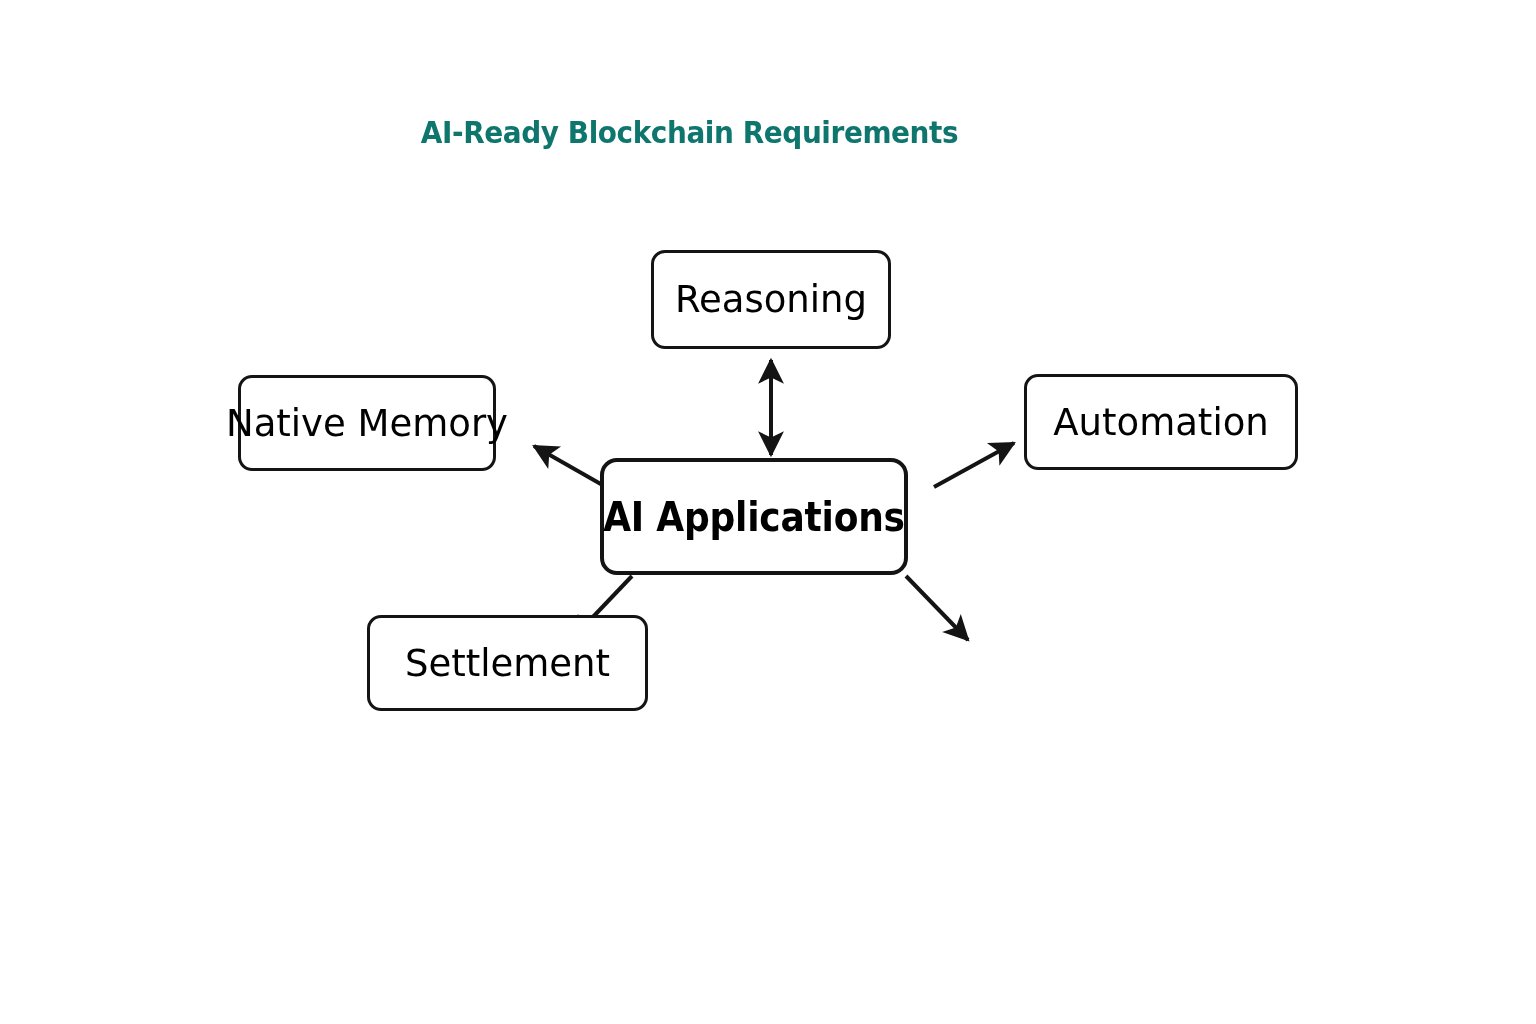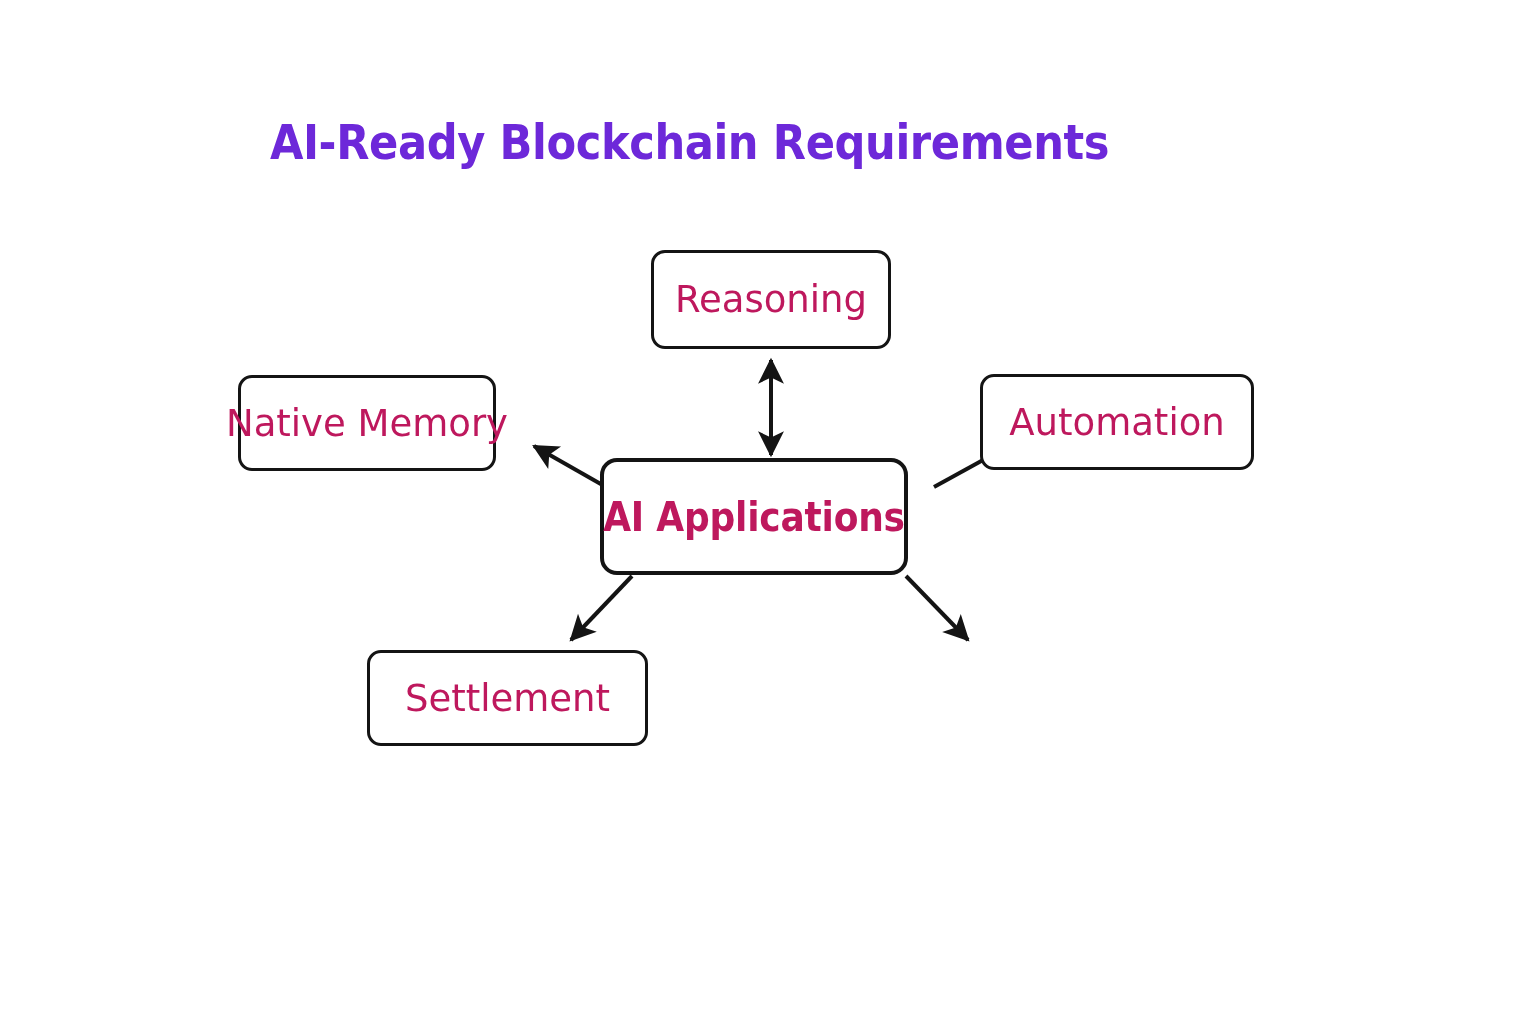--- a/index.html
+++ b/index.html
@@ -20,24 +20,24 @@
     height: 1024px;
     background: #ffffff;
   }
   #diagram-title {
     position: absolute;
     left: 0;
     top: 114px;
     width: 1379px;
     text-align: center;
     font-family: "DejaVu Sans Condensed", "DejaVu Sans", "Liberation Sans", sans-serif;
-    font-size: 48px;
+    font-size: 31px;
     font-weight: bold;
     letter-spacing: -0.4px;
-    color: #6d28d9;
+    color: #0f766e;
     white-space: nowrap;
   }
   #edge-layer {
     position: absolute;
     left: 0;
     top: 0;
     width: 1536px;
     height: 1024px;
     pointer-events: none;
   }
@@ -48,40 +48,40 @@
     border: 3px solid #141414;
     border-radius: 14px;
     display: flex;
     align-items: center;
     justify-content: center;
   }
   .node-label {
     font-family: "DejaVu Sans", "Liberation Sans", sans-serif;
     font-size: 37px;
     font-weight: normal;
-    color: #be185d;
+    color: #000000;
     white-space: nowrap;
     line-height: 1;
   }
   .node.center {
     border-width: 4px;
     border-radius: 17px;
   }
   .node.center .node-label {
     font-family: "DejaVu Sans Condensed", "DejaVu Sans", "Liberation Sans", sans-serif;
     font-size: 40px;
     font-weight: bold;
     letter-spacing: -0.2px;
   }
   
   #node-reasoning      { left: 651px; top: 250px; width: 240px; height: 99px; }
   #node-native-memory  { left: 238px; top: 375px; width: 258px; height: 96px; }
-  #node-automation     { left: 980px; top: 374px; width: 274px; height: 96px; }
+  #node-automation     { left: 1024px; top: 374px; width: 274px; height: 96px; }
   #node-ai-applications{ left: 600px; top: 458px; width: 308px; height: 117px; }
-  #node-settlement     { left: 367px; top: 650px; width: 281px; height: 96px; text-align: right; }
+  #node-settlement     { left: 367px; top: 615px; width: 281px; height: 96px; text-align: right; }
   #node-security       { left: 883px; top: 650px; width: 279px; height: 96px; }
 </style>
 </head>
 <body>
 
 <div id="canvas">
 
   <div id="diagram-title">AI-Ready Blockchain Requirements</div>
 
   <svg id="edge-layer" viewBox="0 0 1536 1024" width="1536" height="1024" xmlns="http://www.w3.org/2000/svg">

